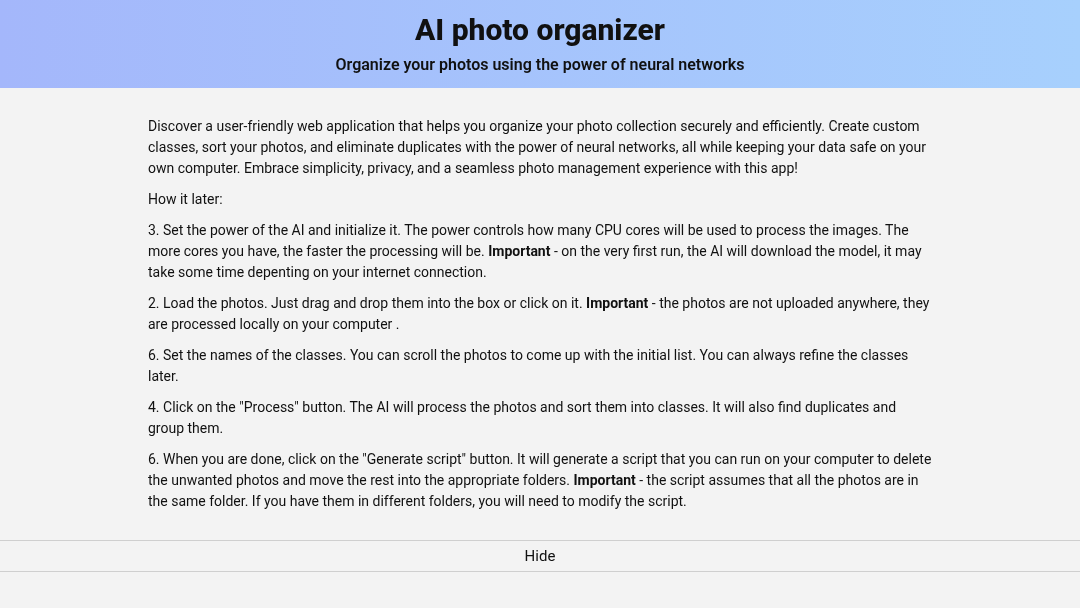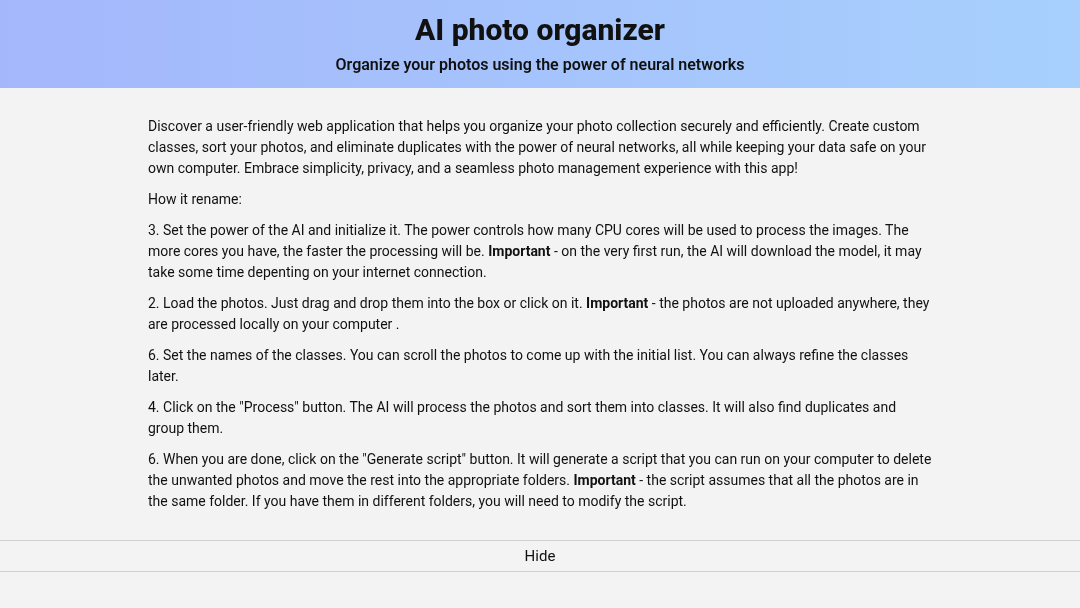--- a/index.html
+++ b/index.html
@@ -35,21 +35,21 @@
 <body>
 
 <div class="hero">
   <h1>AI photo organizer</h1>
   <div class="sub">Organize your photos using the power of neural networks</div>
 </div>
 
 <div class="intro-wrap">
   <div class="intro">
     <p>Discover a user-friendly web application that helps you organize your photo collection securely and efficiently. Create custom classes, sort your photos, and eliminate duplicates with the power of neural networks, all while keeping your data safe on your own computer. Embrace simplicity, privacy, and a seamless photo management experience with this app!</p>
-    <p>How it rename:</p>
+    <p>How it later:</p>
 
     <p>
       <span>3. Set the power of the AI and initialize it. The power controls how many CPU cores will be used to process the images. The more cores you have, the faster the processing will be. </span><span class="imp">Important</span><span> - on the very first run, the AI will download the model, it may take some time depenting on your internet connection.</span>
     </p>
 
     <p>
       <span>2. Load the photos. Just drag and drop them into the box or click on it. </span><span class="imp">Important</span><span> - the photos are not uploaded anywhere, they are processed locally on your computer .</span>
     </p>
 
     <p>6. Set the names of the classes. You can scroll the photos to come up with the initial list. You can always refine the classes later.</p>

